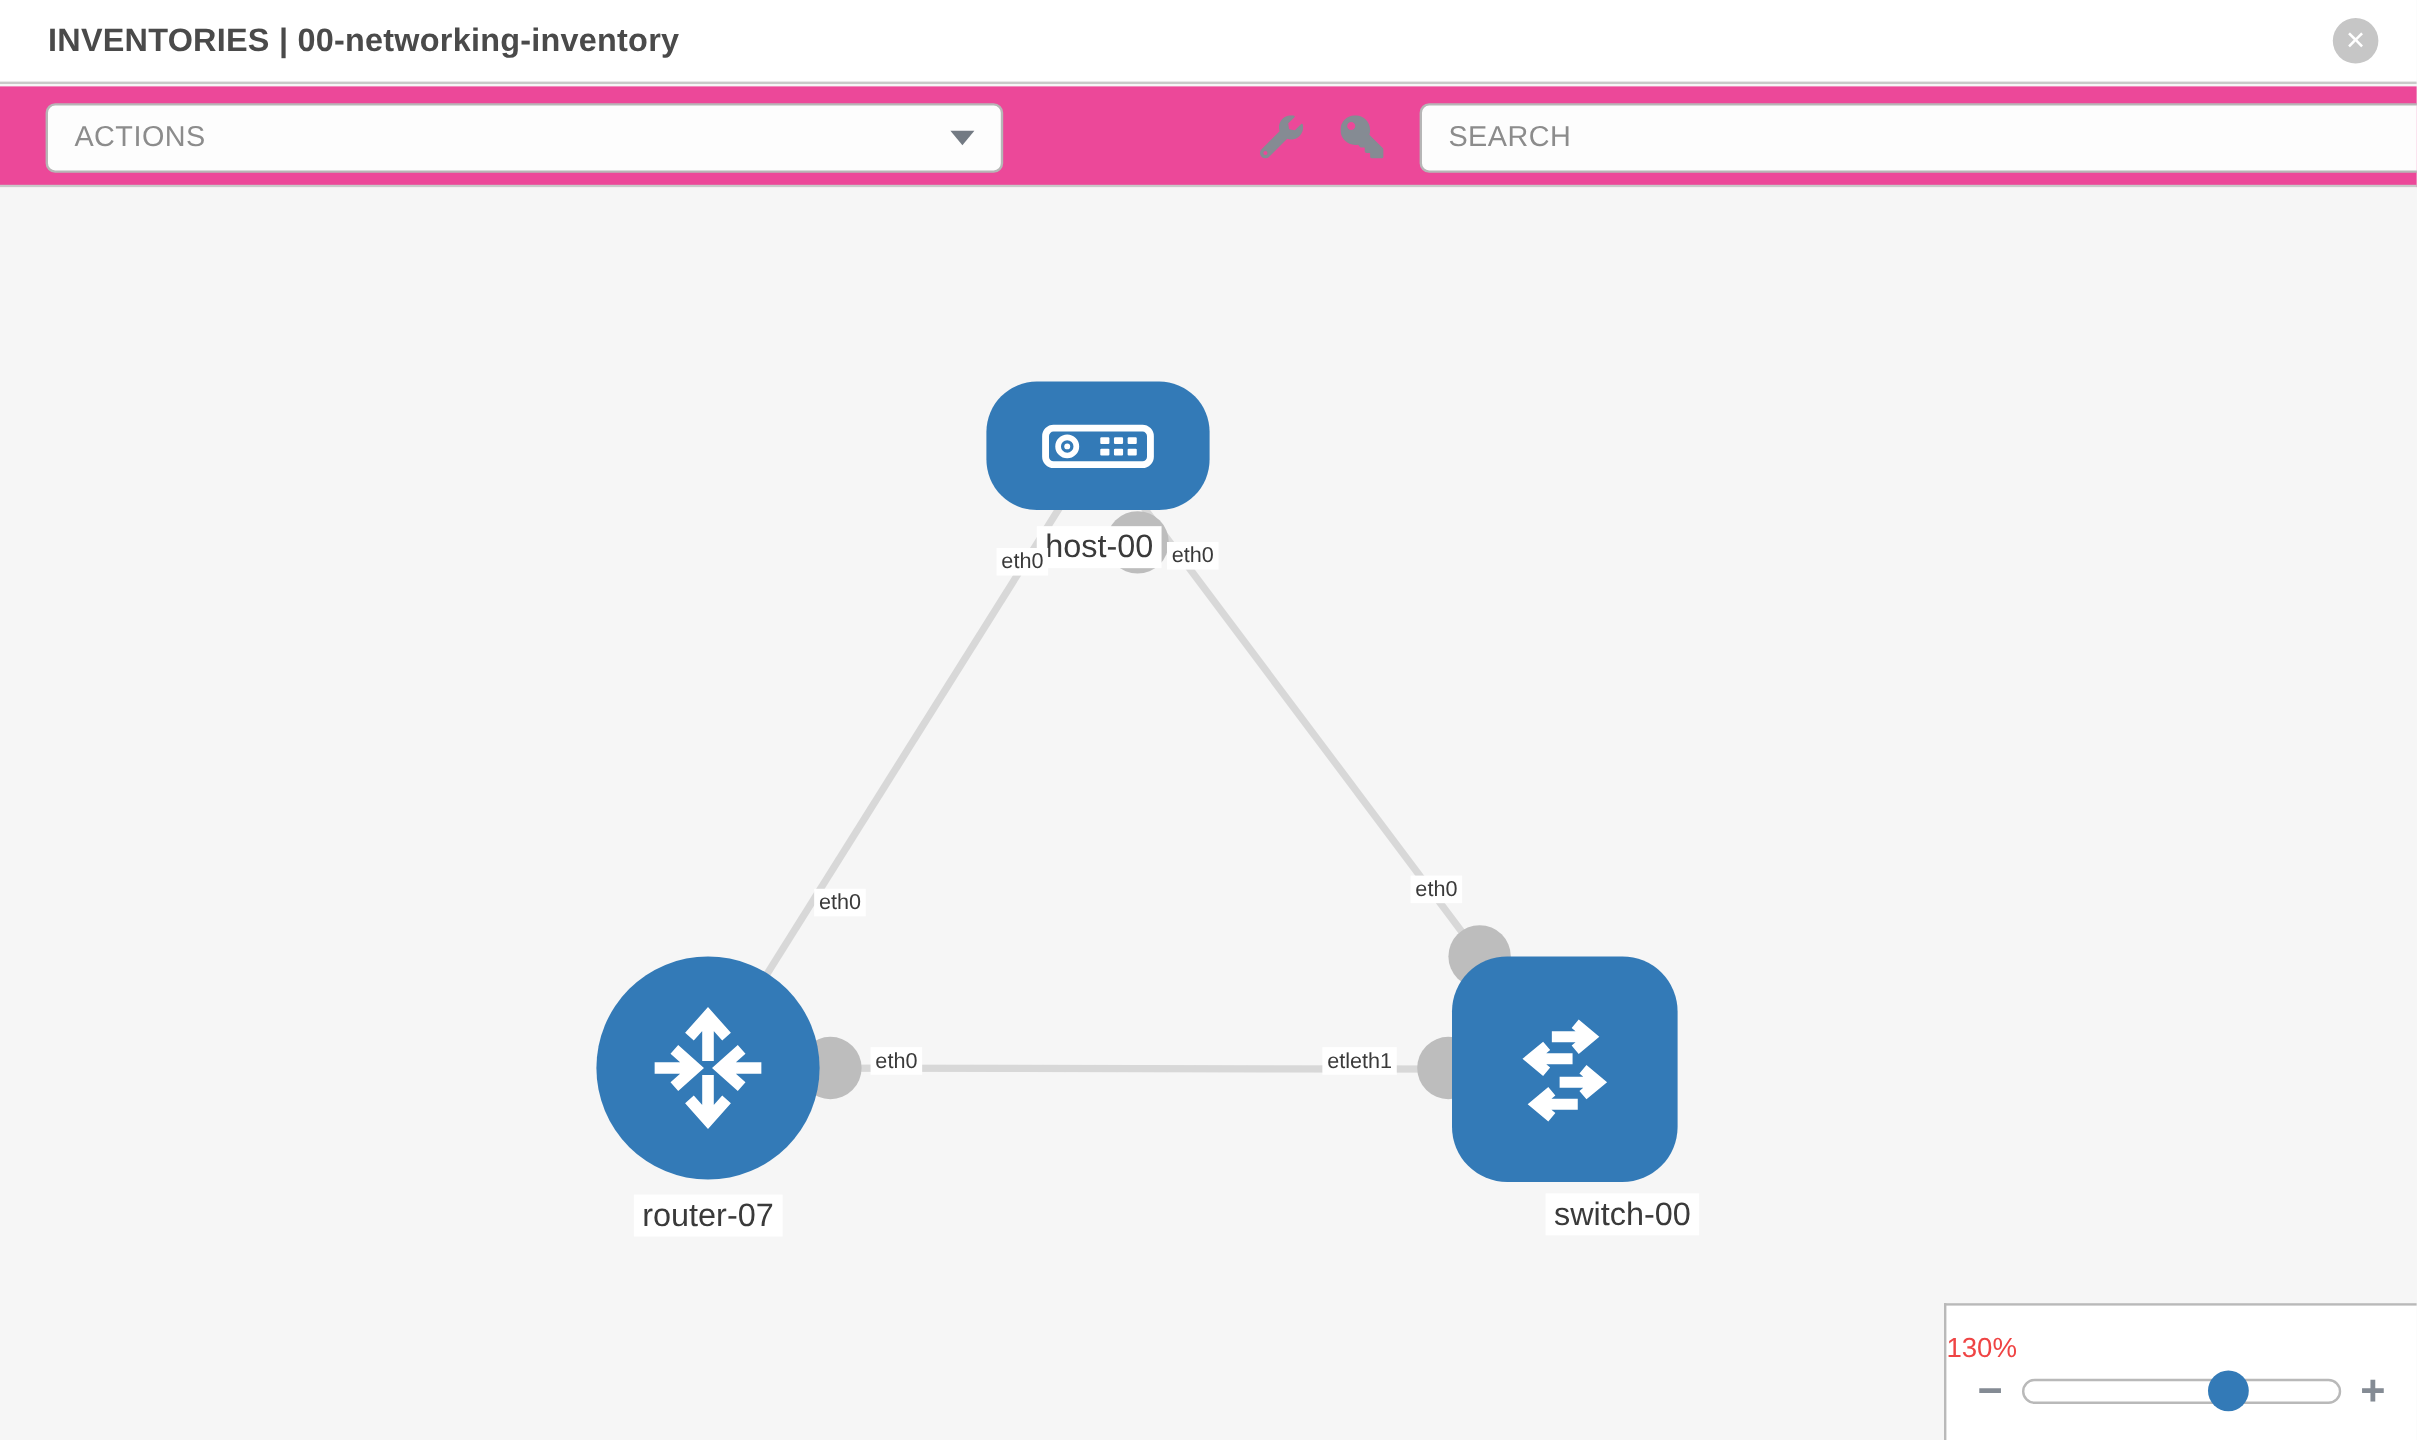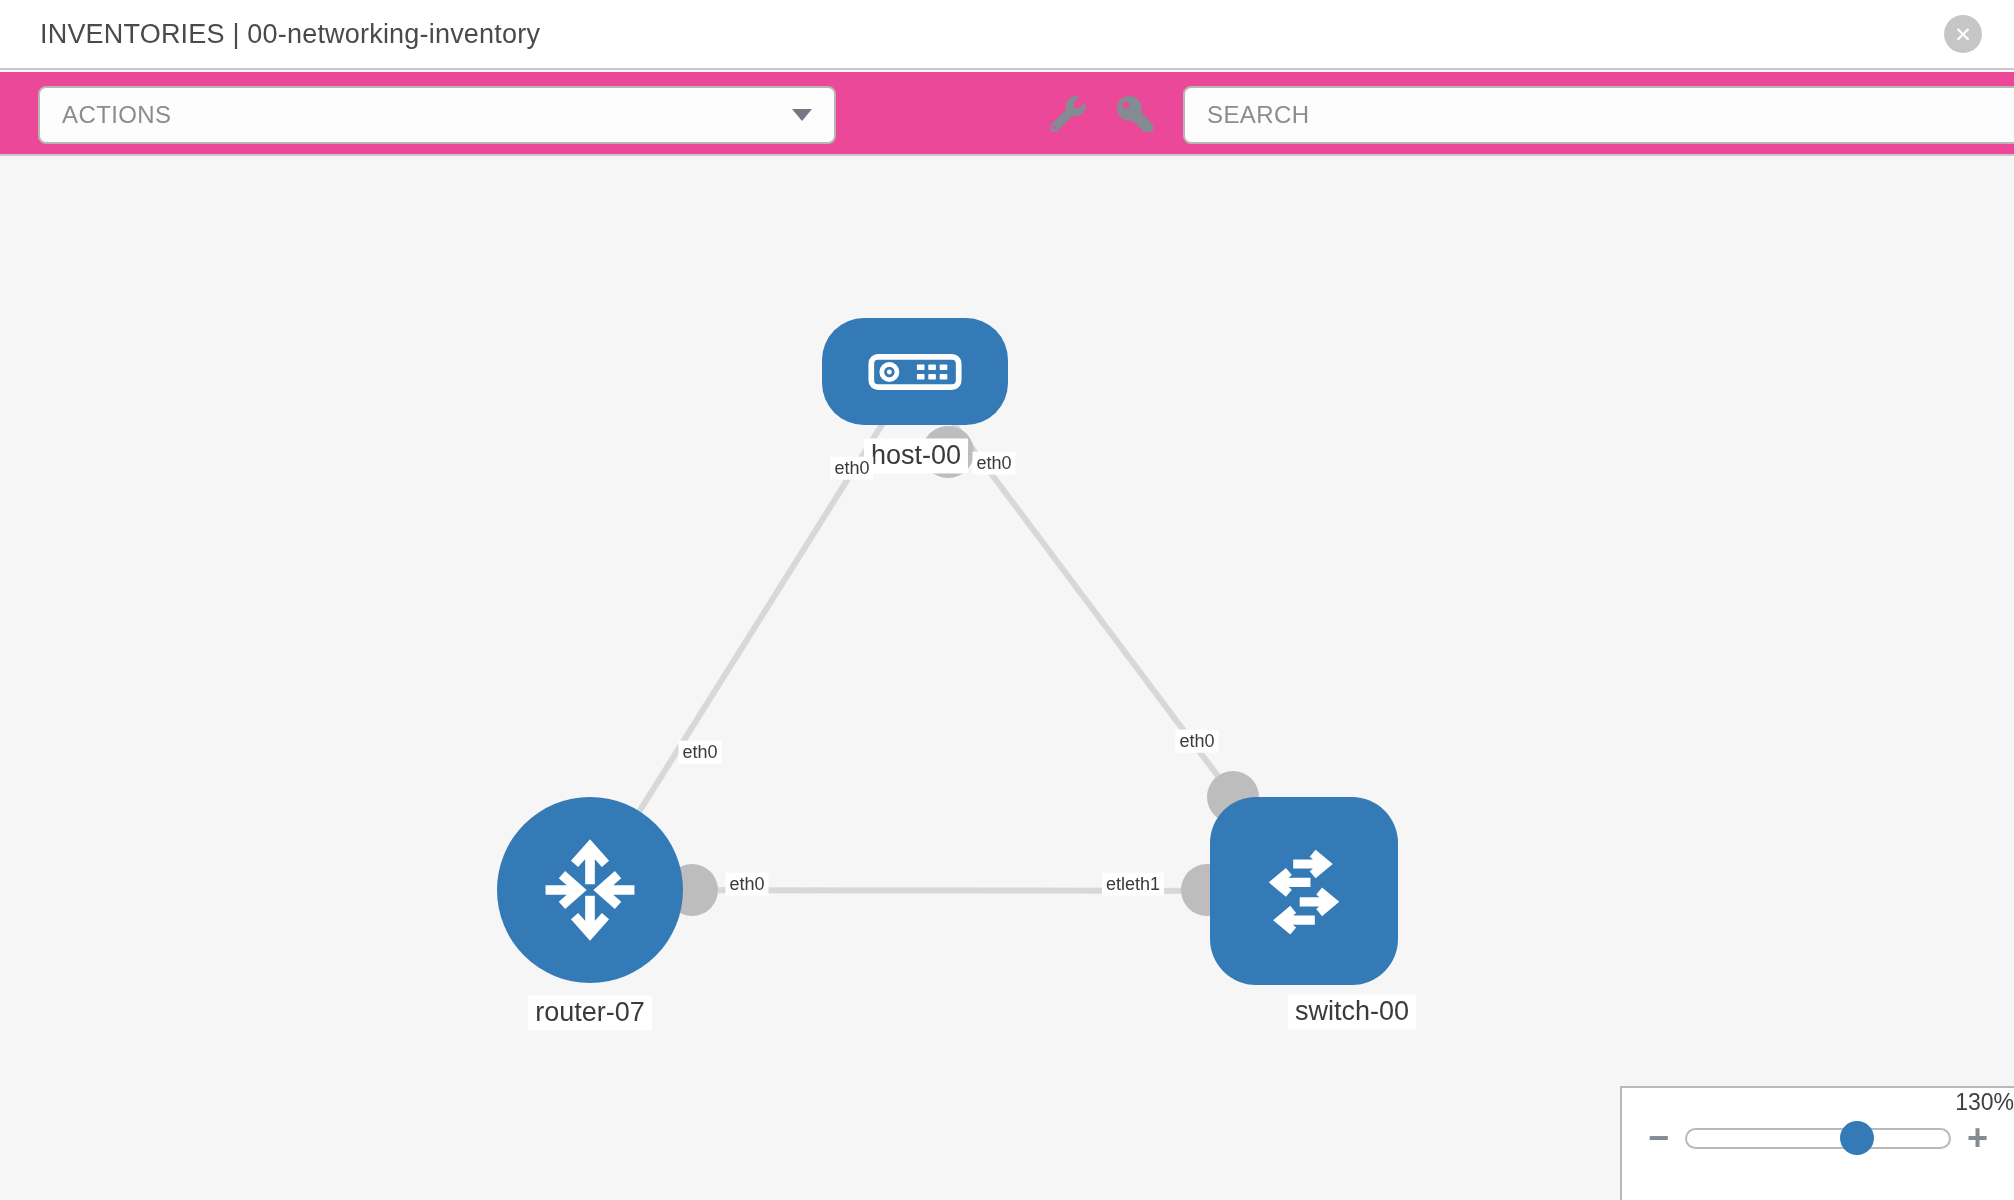--- a/index.html
+++ b/index.html
@@ -4,21 +4,21 @@
 <style>
   * { margin:0; padding:0; box-sizing:border-box; }
   html,body { width:2014px; height:1200px; overflow:hidden; }
   body { font-family:"Liberation Sans","DejaVu Sans",sans-serif; background:#f6f6f6; }
   #app { position:relative; width:2014px; height:1200px; background:#f6f6f6; }
 
   
   .header { position:absolute; left:0; top:0; width:2014px; height:70px;
             background:#ffffff; border-bottom:2px solid #c9c9c9; }
   .header-title { position:absolute; left:40px; top:50%; transform:translateY(-50%);
-                  font-size:27px; font-weight:normal; color:#4a4a4a; letter-spacing:.2px;text-align:right; }
+                  font-size:27px; font-weight:bold; color:#4a4a4a; letter-spacing:.2px;text-align:right; }
   .close-btn { position:absolute; right:32px; top:15px; width:38px; height:38px;
                border-radius:50%; background:#c6c6c6; color:#ffffff; font-size:21px;
                font-weight:bold; display:flex; align-items:center; justify-content:center;
                cursor:pointer; line-height:1; }
 
   
   .toolbar { position:absolute; left:0; top:72px; width:2014px; height:84px;
              background:#ec4899; border-bottom:2px solid #c9c9c9; }
   .dropdown { position:absolute; top:14px; height:58px; background:#fdfdfd;
               border:2px solid #b6b6b6; border-radius:8px; display:flex;
@@ -48,21 +48,21 @@
   .node svg { display:block; }
 
   .nlabel { position:absolute; transform:translate(-50%,-50%); background:#ffffff;
             color:#3a3a3a; white-space:nowrap; line-height:1.15; }
   .node-name { font-size:27px; padding:2px 7px; }
   .iface { font-size:18px; padding:1px 4px; }
 
   
   .zoom-panel { position:absolute; left:1620px; top:930px; width:394px; height:114px;
                 background:#ffffff; border-top:2px solid #b9b9b9; border-left:2px solid #b9b9b9; }
-  .zoom-value { text-align:right; margin-top:1px; font-size:23px; color:#404040; }
+  .zoom-value { text-align:left; margin-top:22px; font-size:23px; color:#ef4444; }
   .zoom-row { display:flex; align-items:center; padding:0 26px; margin-top:4px; }
   .zoom-minus,.zoom-plus { font-size:36px; font-weight:bold; color:#848b94;
                            line-height:1; cursor:pointer; user-select:none; }
   .zoom-track { flex:1; height:21px; margin:0 16px; background:#ffffff;
                 border:2px solid #b9b9b9; border-radius:12px; position:relative; }
   .zoom-thumb { position:absolute; left:calc(65% - 17px); top:-9px; width:34px;
                 height:34px; border-radius:50%; background:#337ab7; cursor:pointer; }
 </style>
 </head>
 <body>

